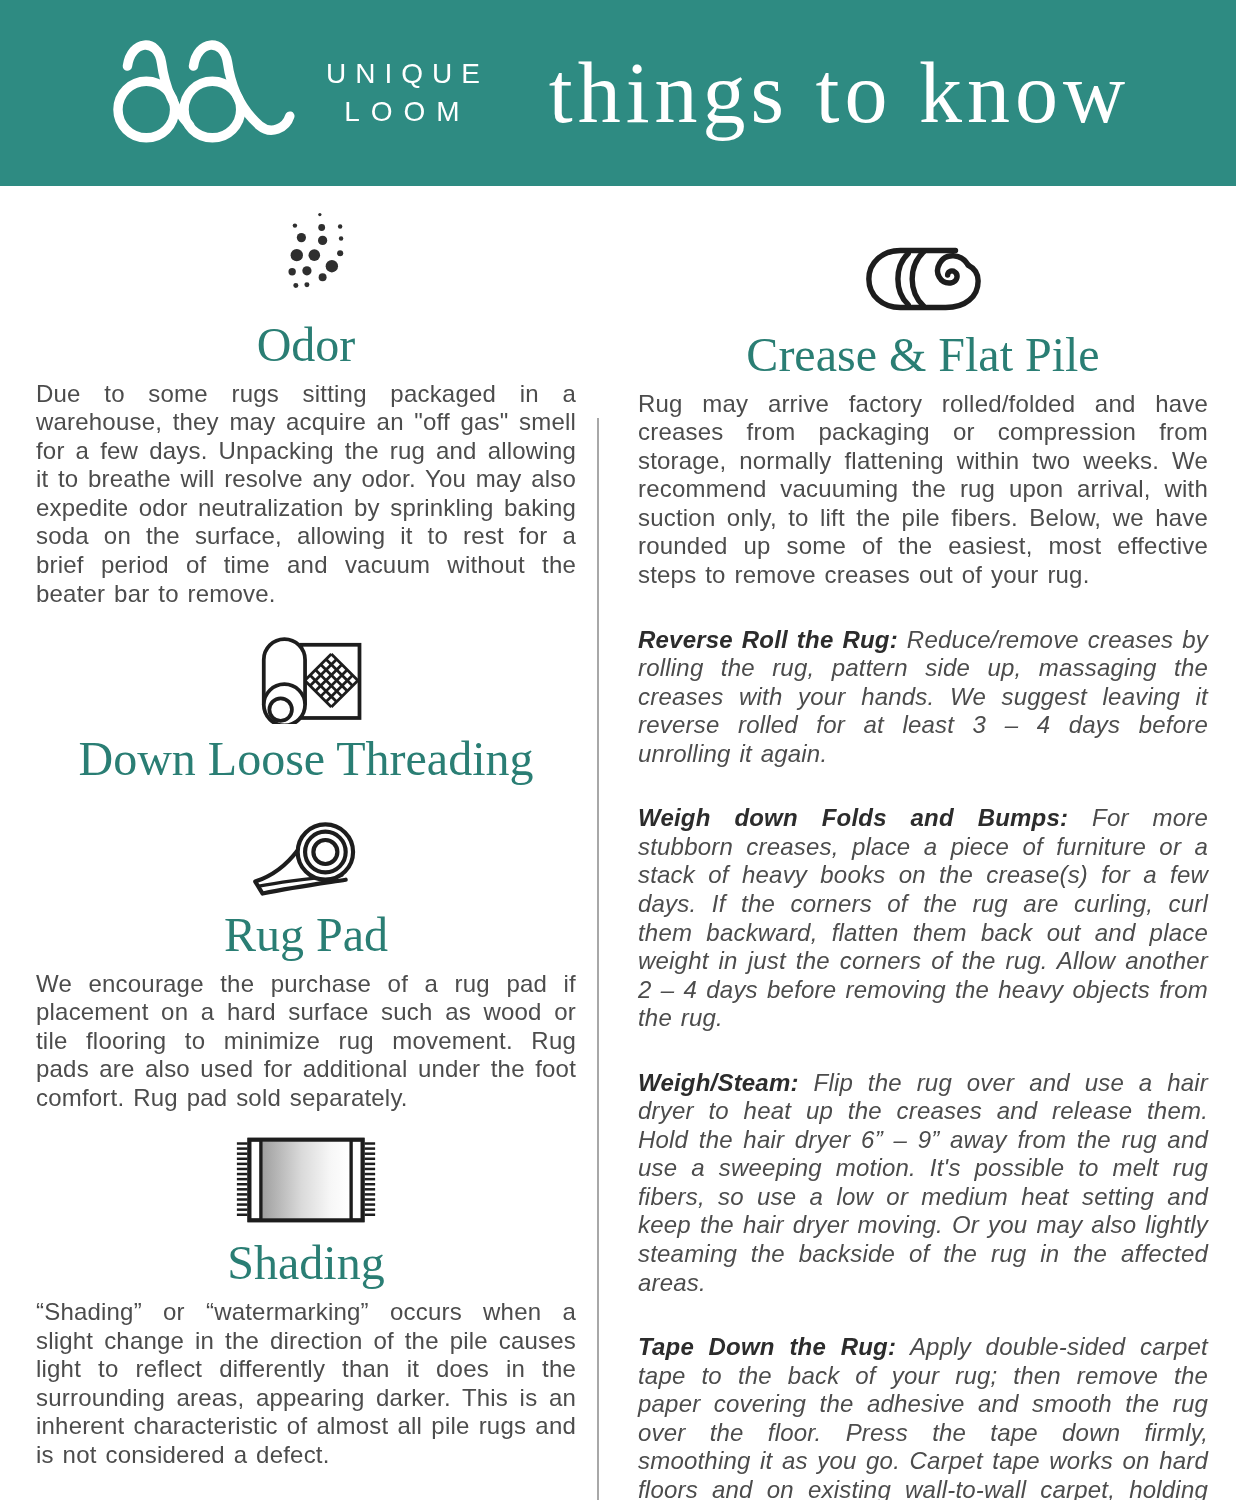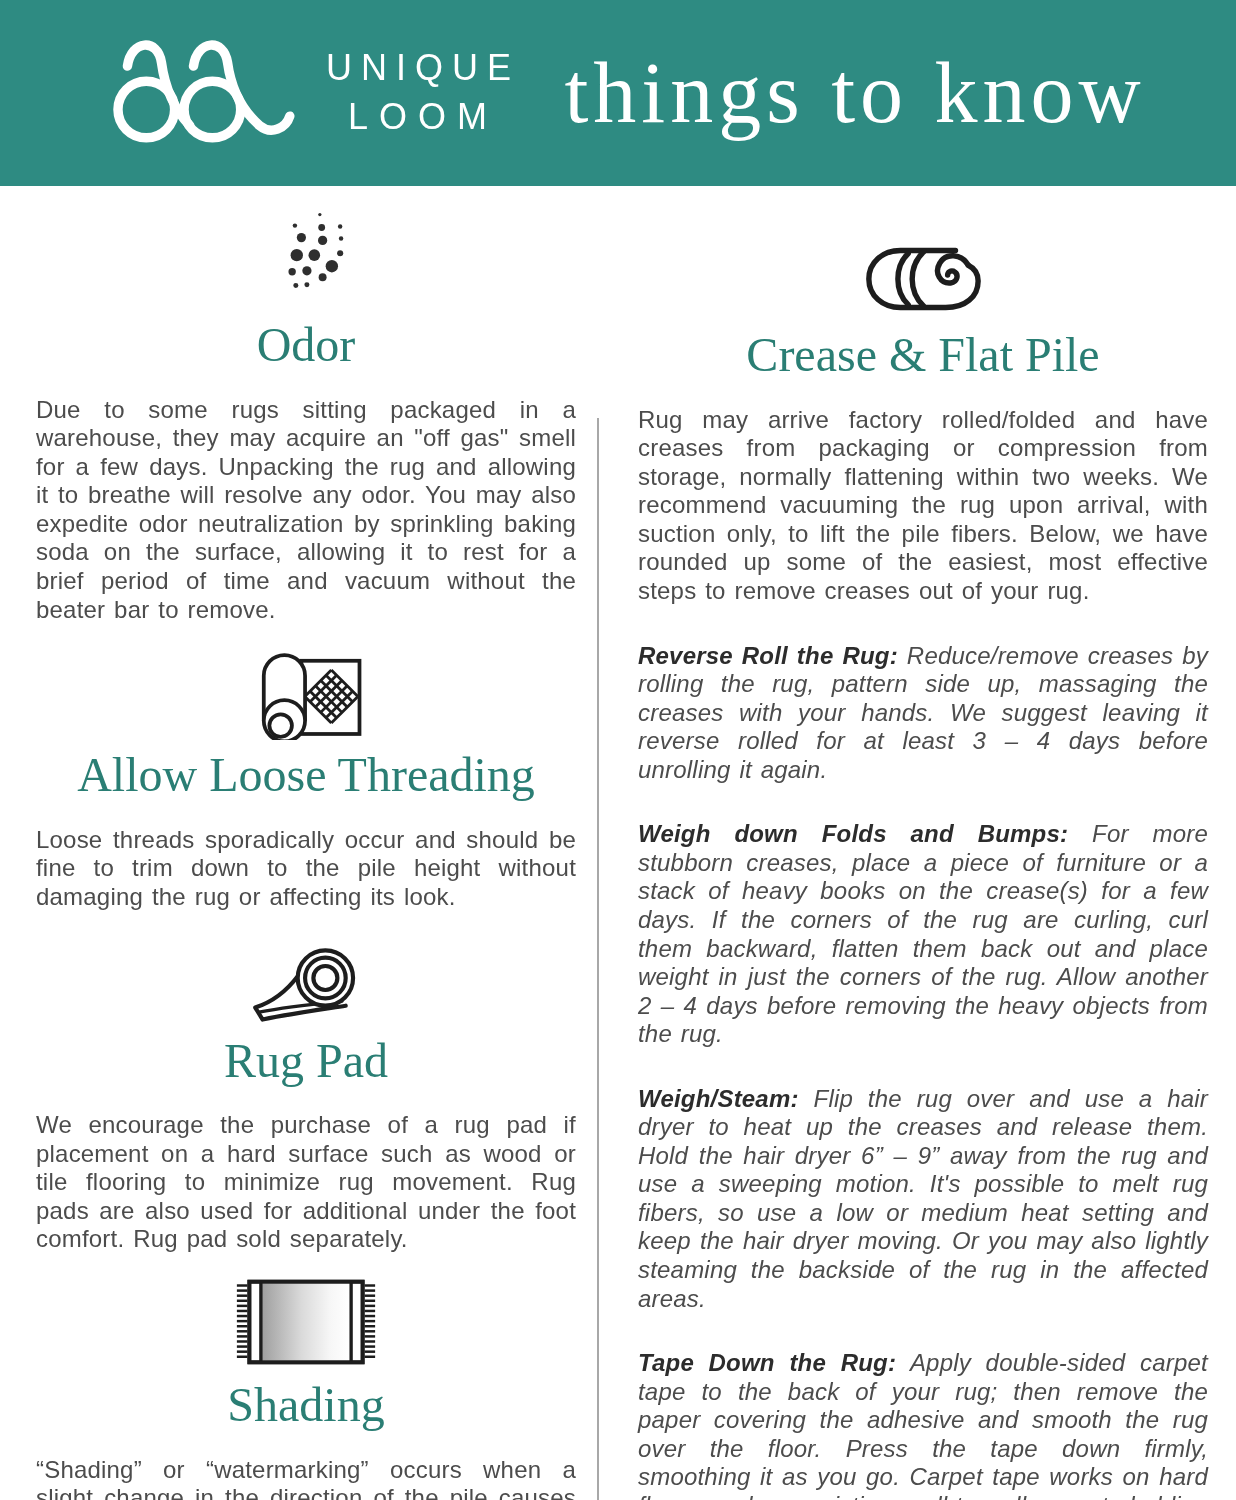--- a/index.html
+++ b/index.html
@@ -7,42 +7,42 @@
     width:1236px;height:1500px;overflow:hidden;position:relative;
     font-family:"Liberation Sans",sans-serif;background:#ffffff;
   }
   
   .banner{
     height:186px;background:#2e8b82;display:flex;align-items:center;
   }
   .logo-wrap{display:flex;align-items:center;margin-left:96px;}
   .logo-mark{width:212px;height:118px;flex:none;}
   .brand{color:#ffffff;margin-left:18px;line-height:1.35;}
-  .brand .ln{display:block;font-size:36px;letter-spacing:9px;font-weight:400;}
+  .brand .ln{display:block;font-size:28px;letter-spacing:9px;font-weight:400;}
   .brand .ln2{text-align:center;letter-spacing:11px;}
   .main-title{
     flex:1;text-align:center;padding-right:46px;
     font-family:"Liberation Serif",serif;color:#ffffff;
     font-size:86px;letter-spacing:5px;font-weight:400;white-space:nowrap;
   }
   
   .content{display:flex;padding:18px 24px 0 36px;position:relative;}
   .divider-abs{position:absolute;left:597px;top:232px;height:1262px;width:2px;background:#a8a8a8;}
   .col-left{width:540px;}
   .col-right{width:570px;margin-left:62px;}
   .section{margin-top:12px;}
   .section:first-child{margin-top:0;}
   .icon-row{text-align:center;}
   .sec-title{
     font-family:"Liberation Serif",serif;font-weight:400;color:#2a7e74;
     font-size:48px;text-align:center;margin:4px 0 4px 0;line-height:1.12;
   }
   p.body{
     font-size:24px;line-height:1.19;color:#4c4c4c;text-align:justify;
-    margin:24px 0 0 0;letter-spacing:0.2px;word-spacing:2px;
+    margin:8px 0 0 0;letter-spacing:0.2px;word-spacing:2px;
   }
   p.tip{margin-top:36px;font-style:italic;}
   p.tip b{color:#2c2c2c;font-weight:700;}
   .ic{stroke:#1d1d1d;}
 </style>
 </head>
 <body>
 
 <div class="page">
 
@@ -108,22 +108,21 @@
               <line x1="88" y1="44" x2="88" y2="84"></line>
                 <line x1="96" y1="44" x2="96" y2="84"></line>
               <line x1="104" y1="44" x2="104" y2="84"></line>
                 <line x1="112" y1="44" x2="112" y2="84"></line>
             </g>
             <path d="M20,90 L20,42 A22,22 0 0 1 64,42 L64,90" fill="#ffffff"></path>
             <circle cx="42" cy="90" r="22" fill="#ffffff"></circle>
             <circle cx="38" cy="95" r="12" fill="#ffffff"></circle>
           </svg>
         </div>
-        <h2 class="sec-title">Allow Loose Threading</h2>
-        <p class="body">Loose threads sporadically occur and should be fine to trim down to the pile height without damaging the rug or affecting its look.</p>
+        <h2 class="sec-title">Down Loose Threading</h2>
       </div>
 
       <div class="section" style="margin-top:18px;">
         <div class="icon-row">
           <svg width="122" height="96" viewBox="0 0 130 104" fill="none" class="ic" stroke-width="4.5" stroke-linecap="round" stroke-linejoin="round">
             <path d="M56,50 C44,66 28,78 10,84 L18,97 C52,90 82,86 108,82" fill="#ffffff"></path>
             <path d="M14,89 C46,83 76,80 104,77" stroke-width="3.5"></path>
             <circle cx="86" cy="52" r="30" fill="#ffffff"></circle>
             <circle cx="86" cy="52" r="22" fill="#ffffff"></circle>
             <circle cx="86" cy="52" r="13" fill="#ffffff"></circle>

